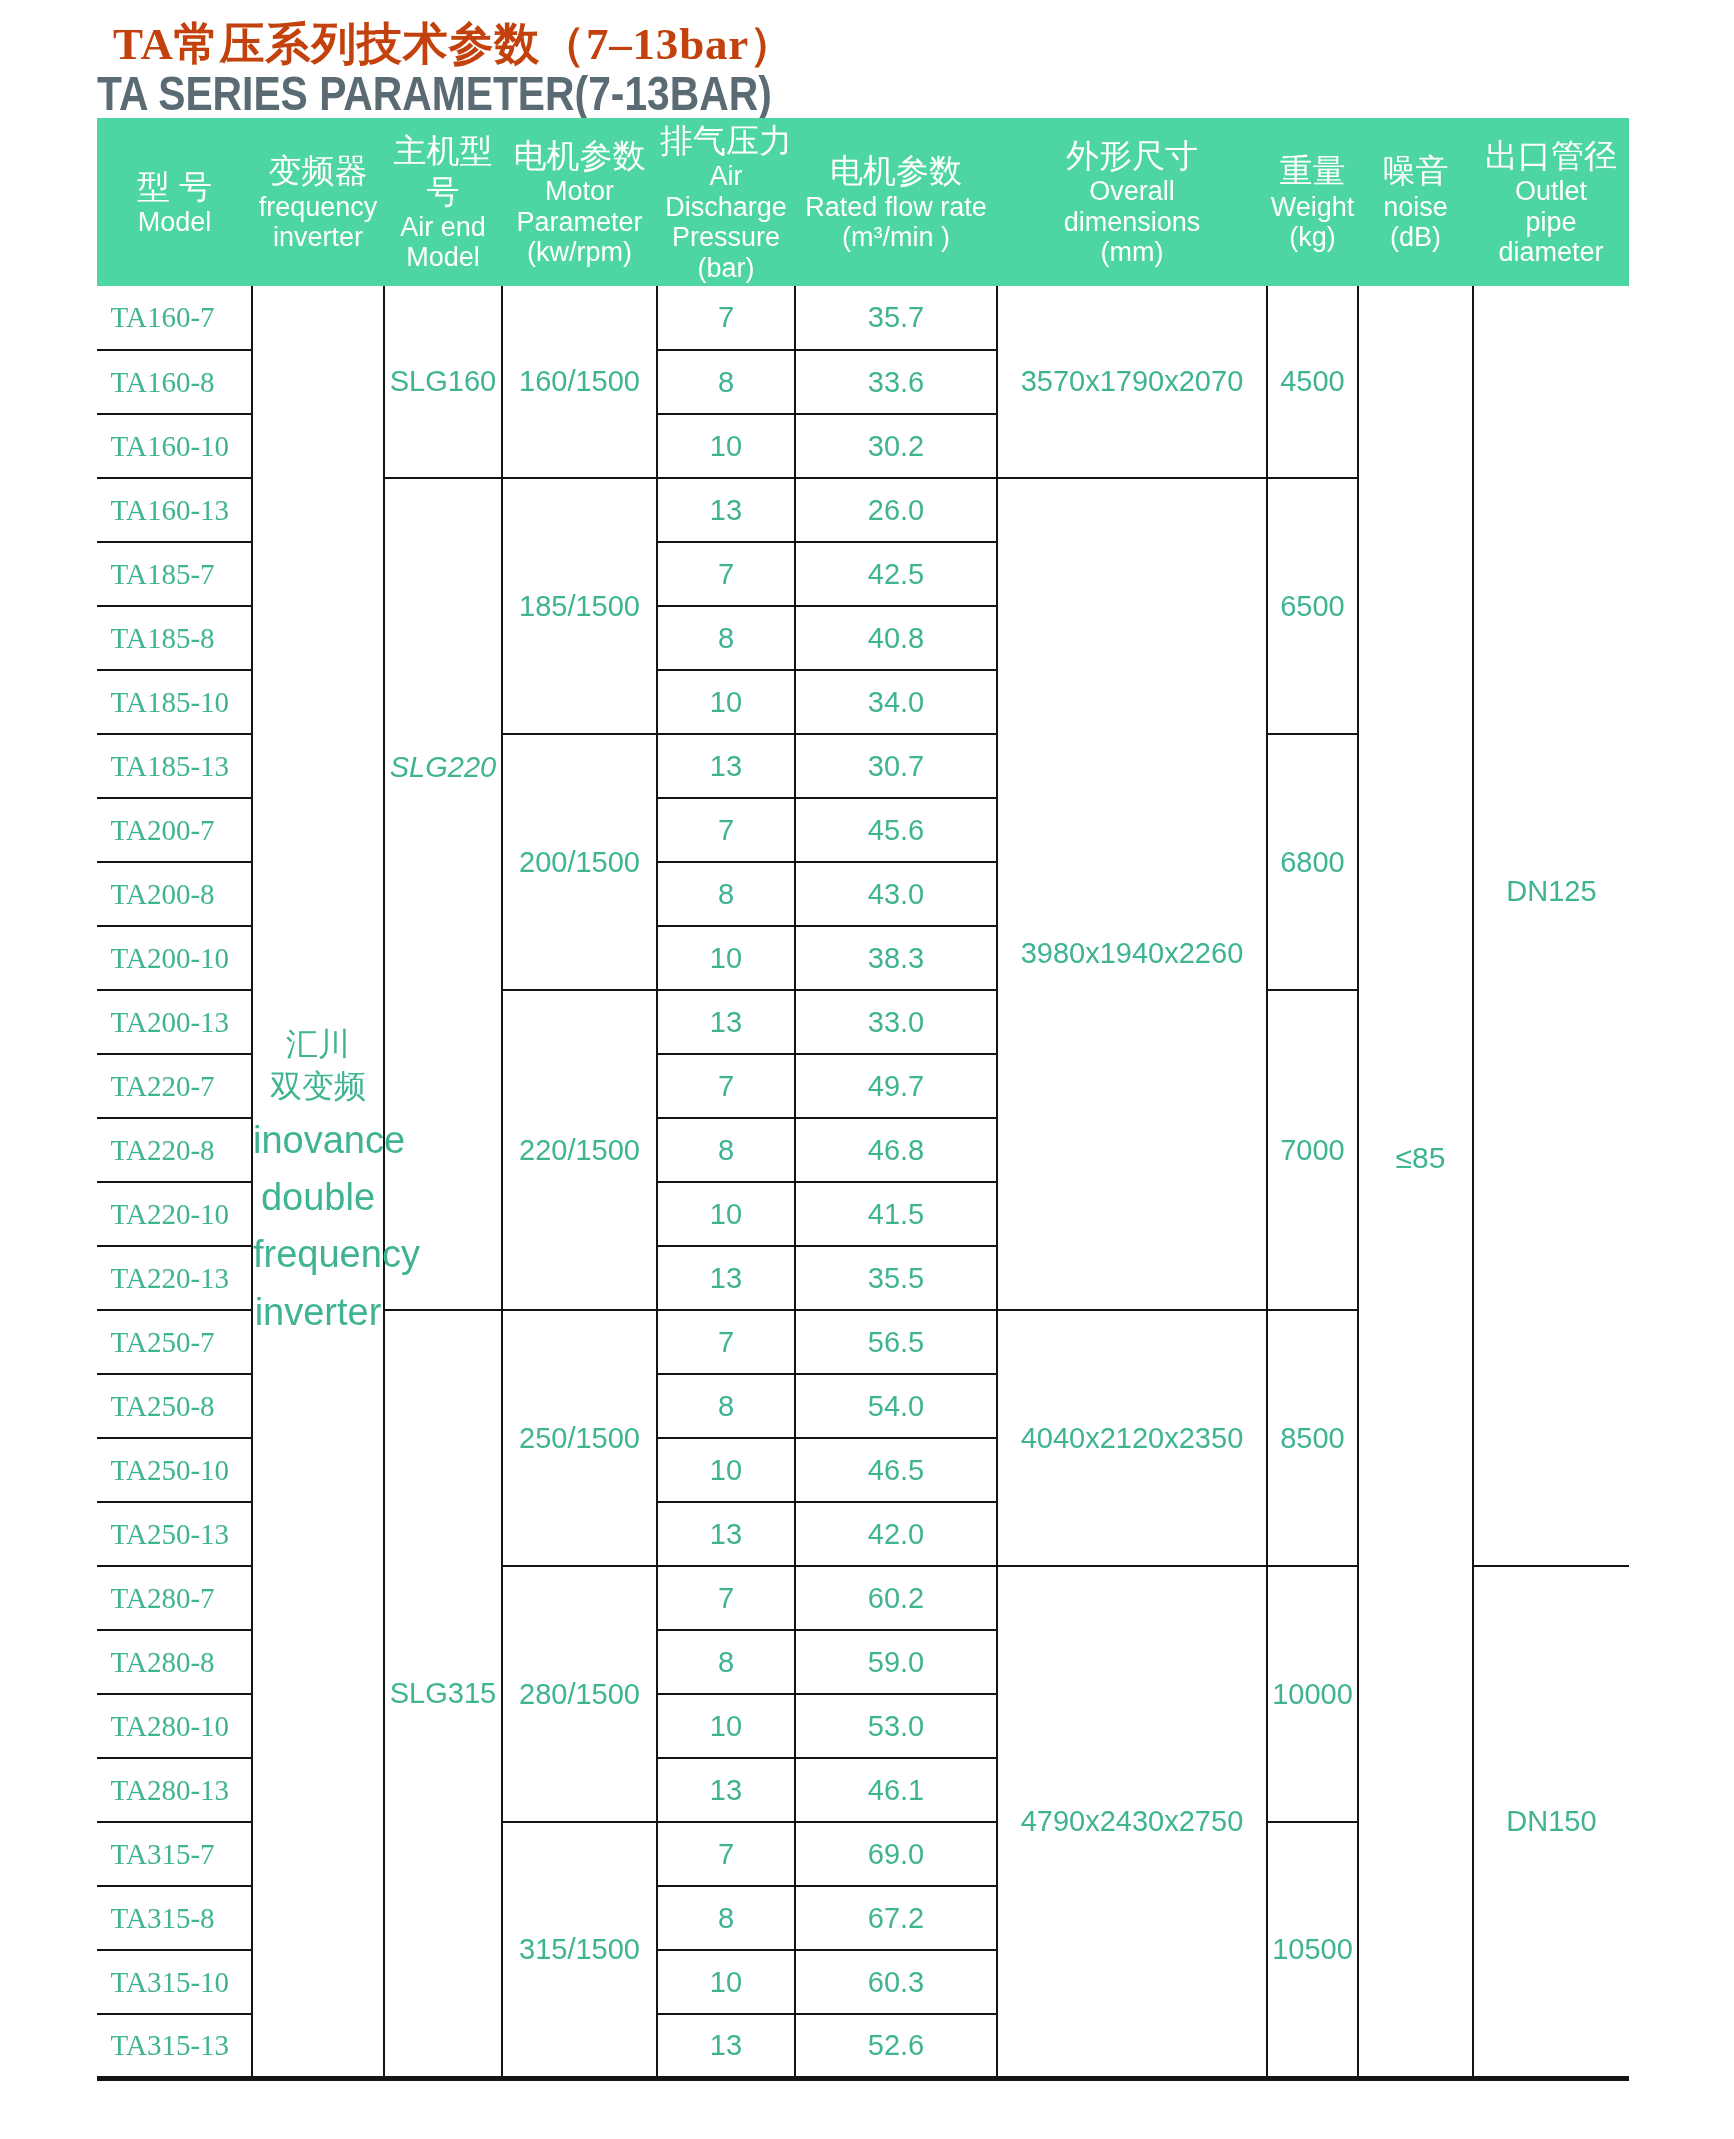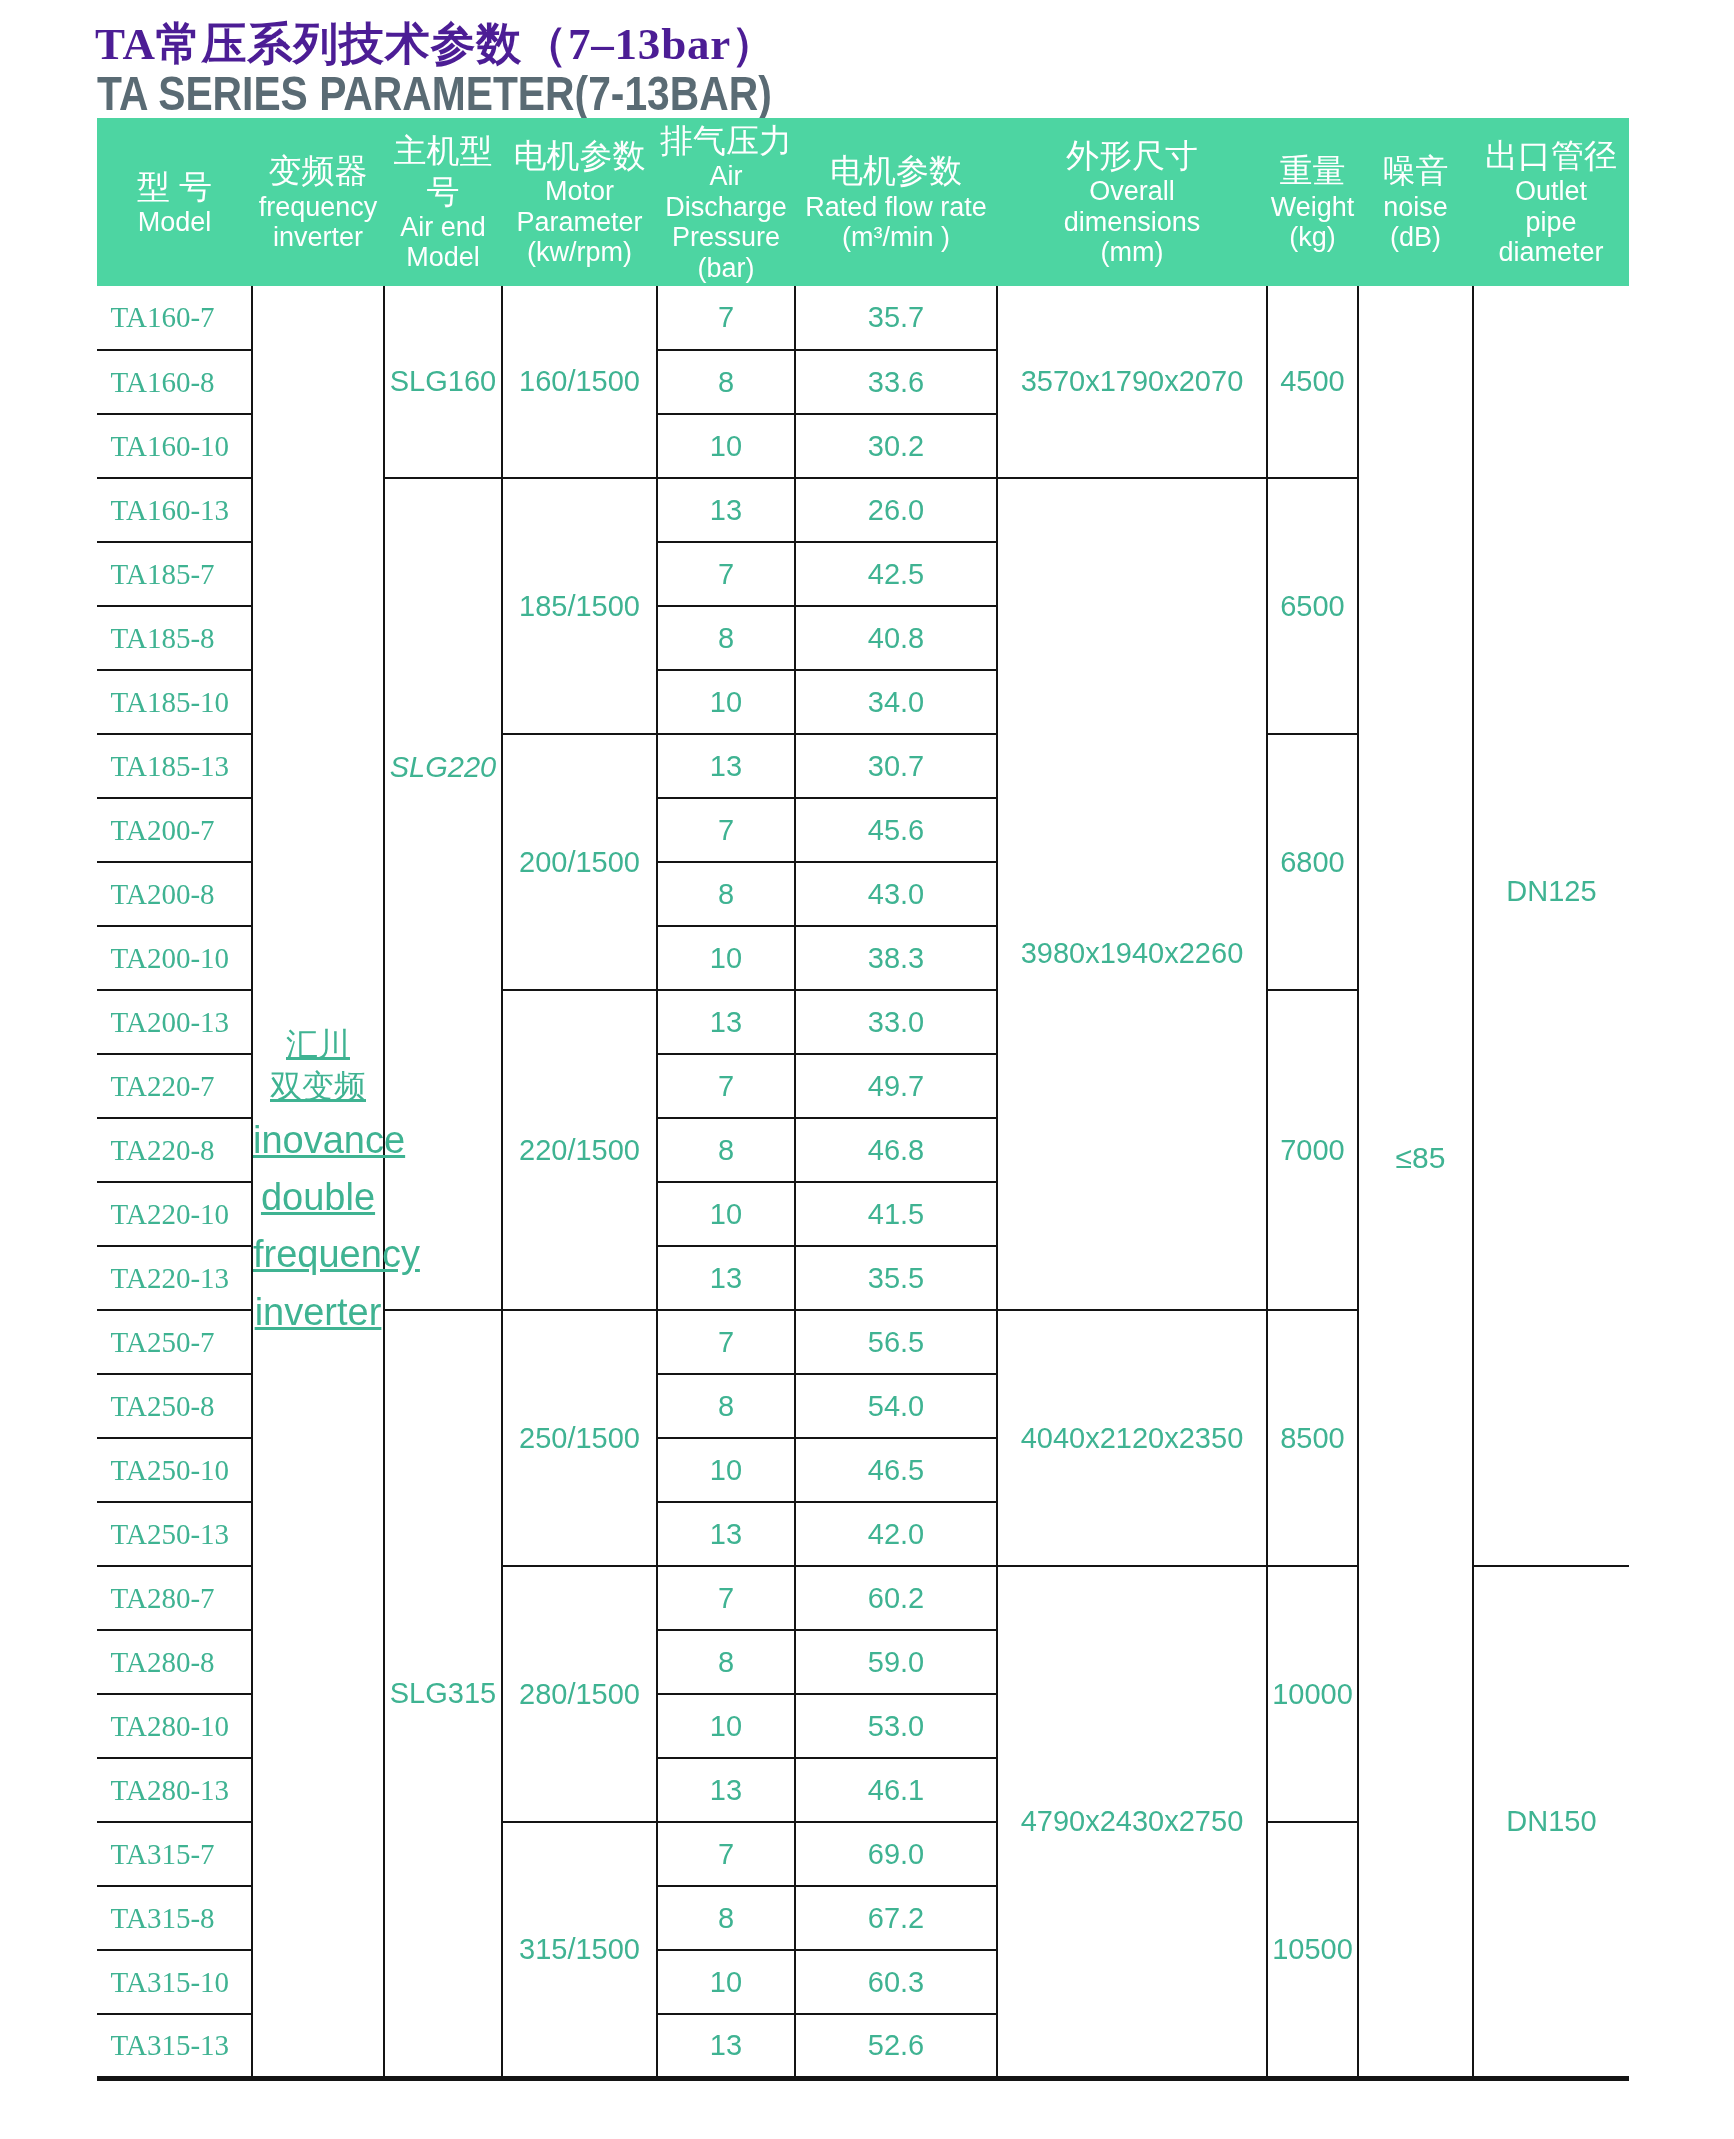--- a/index.html
+++ b/index.html
@@ -1,22 +1,22 @@
 <!DOCTYPE html>
 <html style="font-size:12px"><head>
 <meta charset="utf-8">
 <style>
   html,body{margin:0;padding:0;background:#ffffff;}
   body{font-family:"Liberation Sans", sans-serif; -webkit-font-smoothing:antialiased;}
   .sheet{position:relative;width:1734px;height:2140px;background:#fff;overflow:hidden;}
 
   .title-zh{
-    position:absolute;left:95px;top:13.6px;
+    position:absolute;left:113px;top:13.6px;
     font-family:"Liberation Serif", serif;
-    font-weight:bold;font-size:45px;color:#4c1d95;letter-spacing:0.8px;white-space:nowrap;
+    font-weight:bold;font-size:45px;color:#c2410c;letter-spacing:0.8px;white-space:nowrap;
   }
   .title-en{
     position:absolute;left:97px;top:66px;
     font-weight:bold;font-size:48px;color:#5a6b74;white-space:nowrap;
     transform:scaleX(0.85);transform-origin:left center;letter-spacing:0px;
   }
 
   .tbl-wrap{position:absolute;left:97px;top:118px;}
   table{border-collapse:collapse;table-layout:fixed;width:1531px;border-bottom:5.3px solid #141414;}
 
@@ -29,21 +29,21 @@
   .hen{font-size:27px;line-height:1.13;}
 
   tbody tr{height:64px;}
   tbody td{
     border:2.3px solid #141414;border-top:none;
     text-align:center;vertical-align:middle;
     color:#3fb392;font-size:29px;padding:0;
     overflow:visible;
   }
   td.c-model{border-left:none;text-align:left;padding-left:13.6px;font-family:Liberation Serif, serif;}
-  td.c-inv{border-bottom:none;text-decoration:underline;}
+  td.c-inv{border-bottom:none;}
   td.c-noise{border-bottom:none;font-size:30px;padding-left:10px;}
   td.c-outlet{border-right:none;margin-left:16px;}
   td .nudge{position:relative;display:inline-block;}
   .inv-zh{font-size:32px;line-height:1.3;}
   .inv-en{font-size:38px;line-height:1.3;margin-top:8px;}
 </style>
 </head>
 <body>
 
 <div class="sheet">

